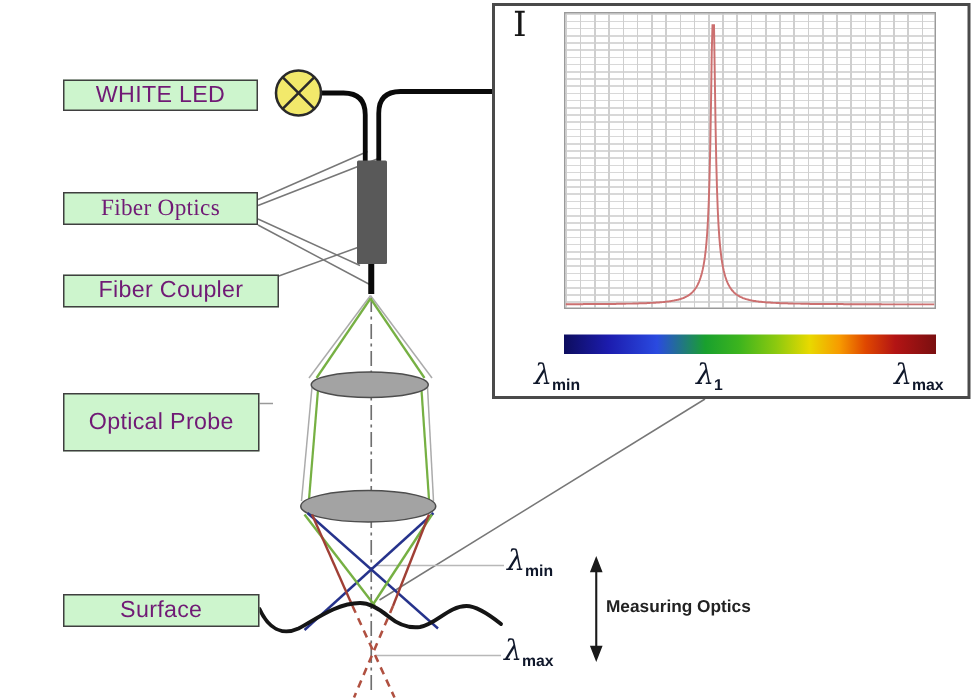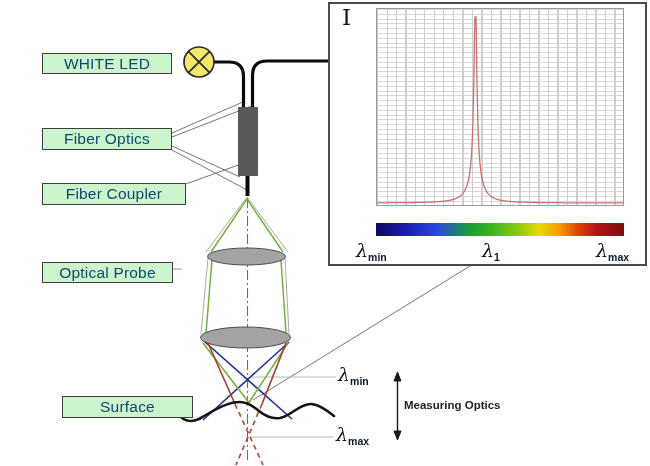--- a/index.html
+++ b/index.html
@@ -1,21 +1,21 @@
 <!DOCTYPE html>
 <html style="--label-box-fill: #cdf5cd; --label-box-border: #3f3f3f; --led-fill: #f2e96b; --coupler-gray: #595959; --lens-gray: #a3a3a3; --ray-green: #76b043; --ray-blue: #26338c; --ray-red: #a03f35; --ray-red-dashed: #b05040; --curve-red: #cc7070; --fiber-black: #0a0a0a; --surface-black: #151515;"><head>
 <meta charset="utf-8">
 <style>
   html,body{margin:0;padding:0;background:#fff;}
   .stage{position:relative;width:650px;height:466px;background:#fff;overflow:hidden;
          font-family:"Liberation Sans",sans-serif;}
   .stage svg{position:absolute;left:0;top:0;}
   .box{position:absolute;box-sizing:border-box;border:1px solid #3f3f3f;
        background:var(--label-box-fill,#cdf5cd);display:flex;align-items:center;justify-content:center;
-       font-size:15.5px;color:#0c4a6e;letter-spacing:.2px;}
+       font-size:15.5px;color:#701a75;letter-spacing:.2px;}
   .lam{position:absolute;font-family:"DejaVu Serif",serif;font-style:italic;
        font-size:19px;color:#0f172a;line-height:20px;white-space:nowrap;}
   .lam sub{font-family:"Liberation Sans",sans-serif;font-style:normal;font-weight:600;
        font-size:10.5px;vertical-align:-4px;letter-spacing:0;}
   .mr{position:absolute;font-size:11.5px;font-weight:bold;color:#222;white-space:nowrap;}
   .inset{position:absolute;left:328px;top:2px;width:319px;height:264px;box-sizing:border-box;
        border:2px solid #4a4a4a;background:#fff;}
   .iaxis{position:absolute;left:12px;top:0px;font-family:"DejaVu Serif",serif;
        font-size:23px;color:#161616;}
   .plot{position:absolute;left:46px;top:4px;width:248px;height:198px;box-sizing:border-box;
@@ -98,34 +98,34 @@
     </g>
 
     <g>
       <circle cx="199" cy="62" r="15" style="fill:var(--led-fill)" stroke="#2a2a2a" stroke-width="1.7"></circle>
       <line x1="188.4" y1="51.4" x2="209.6" y2="72.6" stroke="#2a2a2a" stroke-width="1.7"></line>
       <line x1="209.6" y1="51.4" x2="188.4" y2="72.6" stroke="#2a2a2a" stroke-width="1.7"></line>
     </g>
   </svg>
 
   <div class="box" style="left:42px;top:53px;width:130px;height:21px;">WHITE LED</div>
-  <div class="box" style="left:42px;top:128px;width:130px;height:22px;">Fiber Optics</div>
+  <div class="box" style="left:42px;top:128px;width:130px;height:22px;font-family:Liberation Serif, serif;">Fiber Optics</div>
   <div class="box" style="left:42px;top:183px;width:144px;height:22px;">Fiber Coupler</div>
-  <div class="box" style="left:42px;top:262px;width:131px;height:21px;">Optical Probe</div>
-  <div class="box" style="left:42px;top:396px;width:131px;height:22px;margin-left:20px;">Surface</div>
+  <div class="box" style="left:42px;top:262px;width:131px;height:39px;">Optical Probe</div>
+  <div class="box" style="left:42px;top:396px;width:131px;height:22px;">Surface</div>
 
   <div class="lam" style="left:338px;top:364px;"><span>λ</span><sub>min</sub></div>
   <div class="lam" style="left:336px;top:424px;"><span>λ</span><sub>max</sub></div>
   <div class="mr" style="left:404px;top:399px;">Measuring Optics</div>
 
   <div class="inset">
     <div class="iaxis">I</div>
     <div class="plot">
       <svg id="spectrum-curve" width="246" height="196" viewBox="0 0 246 196">
           <polyline points="0.0,193.8 0.5,193.8 1.0,193.8 1.5,193.8 2.0,193.8 2.5,193.8 3.0,193.8 3.5,193.8 4.0,193.8 4.5,193.8 5.0,193.8 5.5,193.8 6.0,193.8 6.5,193.8 7.0,193.8 7.5,193.8 8.0,193.8 8.5,193.8 9.0,193.8 9.5,193.8 10.0,193.8 10.5,193.8 11.0,193.8 11.5,193.8 12.0,193.7 12.5,193.7 13.0,193.7 13.5,193.7 14.0,193.7 14.5,193.7 15.0,193.7 15.5,193.7 16.0,193.7 16.5,193.7 17.0,193.7 17.5,193.7 18.0,193.7 18.5,193.7 19.0,193.7 19.5,193.7 20.0,193.7 20.5,193.7 21.0,193.7 21.5,193.7 22.0,193.7 22.5,193.7 23.0,193.7 23.5,193.7 24.0,193.7 24.5,193.7 25.0,193.7 25.5,193.6 26.0,193.6 26.5,193.6 27.0,193.6 27.5,193.6 28.0,193.6 28.5,193.6 29.0,193.6 29.5,193.6 30.0,193.6 30.5,193.6 31.0,193.6 31.5,193.6 32.0,193.6 32.5,193.6 33.0,193.6 33.5,193.6 34.0,193.5 34.5,193.5 35.0,193.5 35.5,193.5 36.0,193.5 36.5,193.5 37.0,193.5 37.5,193.5 38.0,193.5 38.5,193.5 39.0,193.5 39.5,193.5 40.0,193.5 40.5,193.4 41.0,193.4 41.5,193.4 42.0,193.4 42.5,193.4 43.0,193.4 43.5,193.4 44.0,193.4 44.5,193.4 45.0,193.3 45.5,193.3 46.0,193.3 46.5,193.3 47.0,193.3 47.5,193.3 48.0,193.3 48.5,193.3 49.0,193.2 49.5,193.2 50.0,193.2 50.5,193.2 51.0,193.2 51.5,193.2 52.0,193.1 52.5,193.1 53.0,193.1 53.5,193.1 54.0,193.1 54.5,193.0 55.0,193.0 55.5,193.0 56.0,193.0 56.5,192.9 57.0,192.9 57.5,192.9 58.0,192.9 58.5,192.8 59.0,192.8 59.5,192.8 60.0,192.8 60.5,192.7 61.0,192.7 61.5,192.7 62.0,192.6 62.5,192.6 63.0,192.5 63.5,192.5 64.0,192.5 64.5,192.4 65.0,192.4 65.5,192.3 66.0,192.3 66.5,192.2 67.0,192.2 67.5,192.1 68.0,192.0 68.5,192.0 69.0,191.9 69.5,191.8 70.0,191.8 70.5,191.7 71.0,191.6 71.5,191.5 72.0,191.4 72.5,191.3 73.0,191.2 73.5,191.1 74.0,191.0 74.5,190.9 75.0,190.8 75.5,190.7 76.0,190.5 76.5,190.4 77.0,190.2 77.5,190.0 78.0,189.9 78.5,189.7 79.0,189.5 79.5,189.3 80.0,189.0 80.5,188.8 81.0,188.5 81.5,188.2 82.0,187.9 82.5,187.6 83.0,187.2 83.5,186.8 84.0,186.4 84.5,185.9 85.0,185.4 85.5,184.8 86.0,184.2 86.5,183.5 87.0,182.8 87.5,182.0 88.0,181.1 88.5,180.0 89.0,178.9 89.5,177.6 90.0,176.2 90.5,174.6 91.0,172.7 91.5,170.6 92.0,168.1 92.5,165.2 93.0,161.8 93.5,157.6 94.0,152.4 94.5,145.8 95.0,137.2 95.5,125.8 96.0,110.3 96.5,88.9 97.0,60.2 97.5,25.7 98.0,7.8 98.5,7.8 99.0,7.8 99.5,39.8 100.0,72.6 100.5,98.3 101.0,117.1 101.5,130.8 102.0,140.9 102.5,148.6 103.0,154.6 103.5,159.3 104.0,163.2 104.5,166.5 105.0,169.2 105.5,171.5 106.0,173.5 106.5,175.3 107.0,176.8 107.5,178.2 108.0,179.4 108.5,180.5 109.0,181.4 109.5,182.3 110.0,183.1 110.5,183.8 111.0,184.5 111.5,185.0 112.0,185.6 112.5,186.1 113.0,186.5 113.5,187.0 114.0,187.3 114.5,187.7 115.0,188.0 115.5,188.3 116.0,188.6 116.5,188.9 117.0,189.1 117.5,189.3 118.0,189.6 118.5,189.8 119.0,189.9 119.5,190.1 120.0,190.3 120.5,190.4 121.0,190.6 121.5,190.7 122.0,190.8 122.5,191.0 123.0,191.1 123.5,191.2 124.0,191.3 124.5,191.4 125.0,191.5 125.5,191.6 126.0,191.6 126.5,191.7 127.0,191.8 127.5,191.9 128.0,191.9 128.5,192.0 129.0,192.1 129.5,192.1 130.0,192.2 130.5,192.2 131.0,192.3 131.5,192.3 132.0,192.4 132.5,192.4 133.0,192.5 133.5,192.5 134.0,192.6 134.5,192.6 135.0,192.6 135.5,192.7 136.0,192.7 136.5,192.7 137.0,192.8 137.5,192.8 138.0,192.8 138.5,192.9 139.0,192.9 139.5,192.9 140.0,192.9 140.5,193.0 141.0,193.0 141.5,193.0 142.0,193.0 142.5,193.0 143.0,193.1 143.5,193.1 144.0,193.1 144.5,193.1 145.0,193.1 145.5,193.2 146.0,193.2 146.5,193.2 147.0,193.2 147.5,193.2 148.0,193.2 148.5,193.3 149.0,193.3 149.5,193.3 150.0,193.3 150.5,193.3 151.0,193.3 151.5,193.3 152.0,193.4 152.5,193.4 153.0,193.4 153.5,193.4 154.0,193.4 154.5,193.4 155.0,193.4 155.5,193.4 156.0,193.4 156.5,193.4 157.0,193.5 157.5,193.5 158.0,193.5 158.5,193.5 159.0,193.5 159.5,193.5 160.0,193.5 160.5,193.5 161.0,193.5 161.5,193.5 162.0,193.5 162.5,193.5 163.0,193.6 163.5,193.6 164.0,193.6 164.5,193.6 165.0,193.6 165.5,193.6 166.0,193.6 166.5,193.6 167.0,193.6 167.5,193.6 168.0,193.6 168.5,193.6 169.0,193.6 169.5,193.6 170.0,193.6 170.5,193.6 171.0,193.6 171.5,193.6 172.0,193.7 172.5,193.7 173.0,193.7 173.5,193.7 174.0,193.7 174.5,193.7 175.0,193.7 175.5,193.7 176.0,193.7 176.5,193.7 177.0,193.7 177.5,193.7 178.0,193.7 178.5,193.7 179.0,193.7 179.5,193.7 180.0,193.7 180.5,193.7 181.0,193.7 181.5,193.7 182.0,193.7 182.5,193.7 183.0,193.7 183.5,193.7 184.0,193.7 184.5,193.7 185.0,193.7 185.5,193.8 186.0,193.8 186.5,193.8 187.0,193.8 187.5,193.8 188.0,193.8 188.5,193.8 189.0,193.8 189.5,193.8 190.0,193.8 190.5,193.8 191.0,193.8 191.5,193.8 192.0,193.8 192.5,193.8 193.0,193.8 193.5,193.8 194.0,193.8 194.5,193.8 195.0,193.8 195.5,193.8 196.0,193.8 196.5,193.8 197.0,193.8 197.5,193.8 198.0,193.8 198.5,193.8 199.0,193.8 199.5,193.8 200.0,193.8 200.5,193.8 201.0,193.8 201.5,193.8 202.0,193.8 202.5,193.8 203.0,193.8 203.5,193.8 204.0,193.8 204.5,193.8 205.0,193.8 205.5,193.8 206.0,193.8 206.5,193.8 207.0,193.8 207.5,193.8 208.0,193.8 208.5,193.8 209.0,193.8 209.5,193.8 210.0,193.8 210.5,193.8 211.0,193.9 211.5,193.9 212.0,193.9 212.5,193.9 213.0,193.9 213.5,193.9 214.0,193.9 214.5,193.9 215.0,193.9 215.5,193.9 216.0,193.9 216.5,193.9 217.0,193.9 217.5,193.9 218.0,193.9 218.5,193.9 219.0,193.9 219.5,193.9 220.0,193.9 220.5,193.9 221.0,193.9 221.5,193.9 222.0,193.9 222.5,193.9 223.0,193.9 223.5,193.9 224.0,193.9 224.5,193.9 225.0,193.9 225.5,193.9 226.0,193.9 226.5,193.9 227.0,193.9 227.5,193.9 228.0,193.9 228.5,193.9 229.0,193.9 229.5,193.9 230.0,193.9 230.5,193.9 231.0,193.9 231.5,193.9 232.0,193.9 232.5,193.9 233.0,193.9 233.5,193.9 234.0,193.9 234.5,193.9 235.0,193.9 235.5,193.9 236.0,193.9 236.5,193.9 237.0,193.9 237.5,193.9 238.0,193.9 238.5,193.9 239.0,193.9 239.5,193.9 240.0,193.9 240.5,193.9 241.0,193.9 241.5,193.9 242.0,193.9 242.5,193.9 243.0,193.9 243.5,193.9 244.0,193.9 244.5,193.9 245.0,193.9 245.5,193.9 246.0,193.9" fill="none" stroke="#cc7070" stroke-width="1.3"></polyline>
         </svg>
     </div>
     <div class="colorbar" id="colorbar" style="background: linear-gradient(to right, rgb(13, 13, 94) 0%, rgb(28, 28, 174) 12%, rgb(42, 74, 224) 25%, rgb(25, 160, 46) 38%, rgb(60, 180, 30) 47%, rgb(140, 201, 15) 57%, rgb(232, 217, 0) 66%, rgb(247, 155, 0) 74%, rgb(224, 72, 0) 81%, rgb(179, 20, 20) 89%, rgb(122, 15, 16) 100%);"></div>
     <div class="lam" style="left:26px;"><span>λ</span><sub>min</sub></div>
-    <div class="lam" style="left:152px;"><span>λ</span><sub>1</sub></div>
+    <div class="lam" style="left:134px;"><span>λ</span><sub>1</sub></div>
     <div class="lam" style="left:266px;"><span>λ</span><sub>max</sub></div>
   </div>
 </div>
 
 </body></html>

